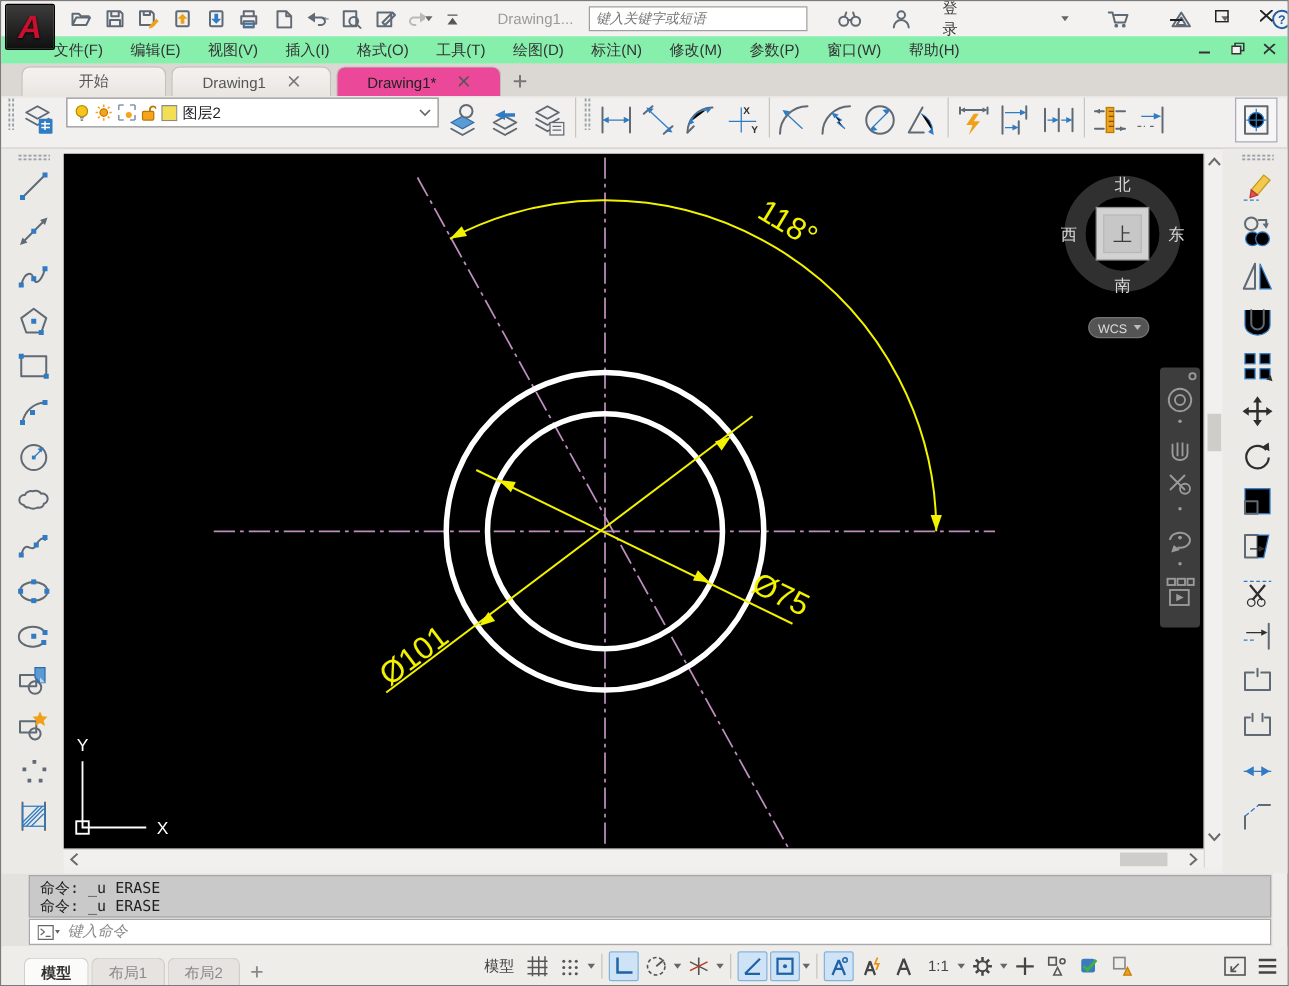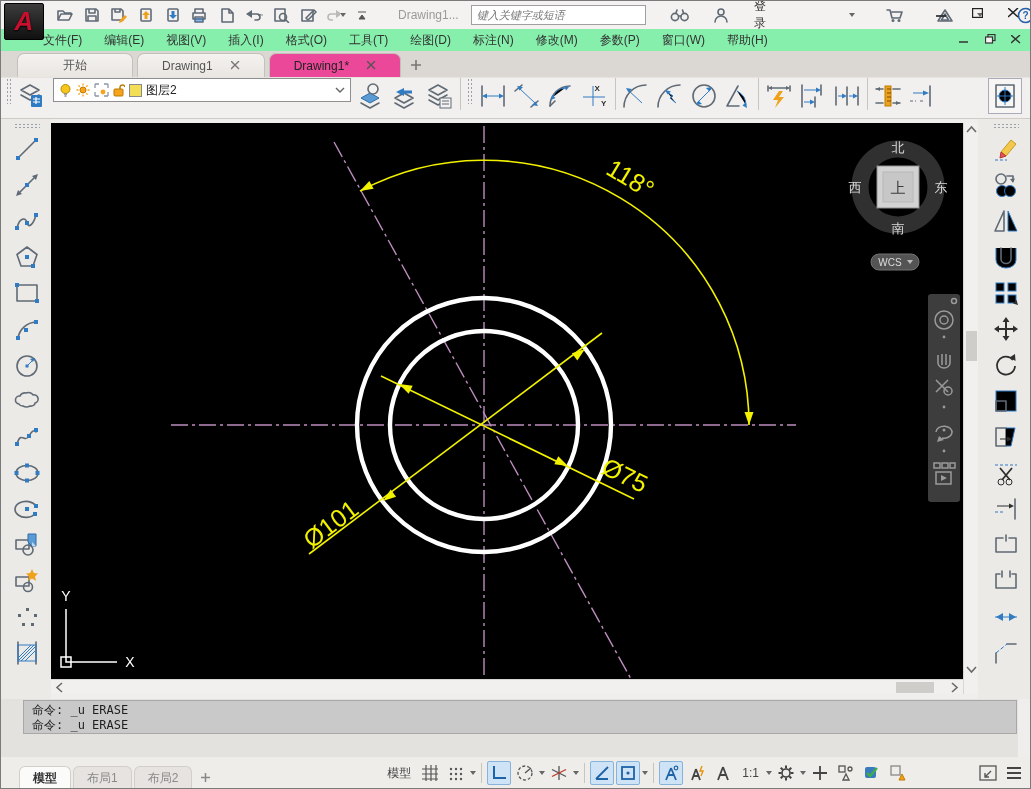--- a/index.html
+++ b/index.html
@@ -782,20 +782,28 @@
         </button>
     </div>
   </div>
 
   <div class="cmdpanel">
 
     <div class="cmd-hist">
       <div>命令: _u ERASE</div>
       <div>命令: _u ERASE</div>
     </div>
+    <div class="cmd-input">
+      <svg width="18" height="12">
+          <rect x="0.5" y="0.5" width="12" height="11" fill="none" stroke="#666"></rect>
+          <path d="M2.5,3 l3,2.5 -3,2.5 M6.5,9 h4" stroke="#666" fill="none"></path>
+          <polygon points="14,4 18,4 16,7" fill="#666"></polygon>
+        </svg>
+      <span class="ph">键入命令</span>
+    </div>
   </div>
 
   <div class="statusbar">
     <div class="ltabs">
       <div class="ltab active">模型</div>
       <div class="ltab">布局1</div>
       <div class="ltab">布局2</div>
       <button class="addtab" style="margin-bottom:3px">
           <svg width="11" height="11">
             <path d="M5.5,1 v9 M1,5.5 h9" stroke="#888" stroke-width="1.5"></path>

